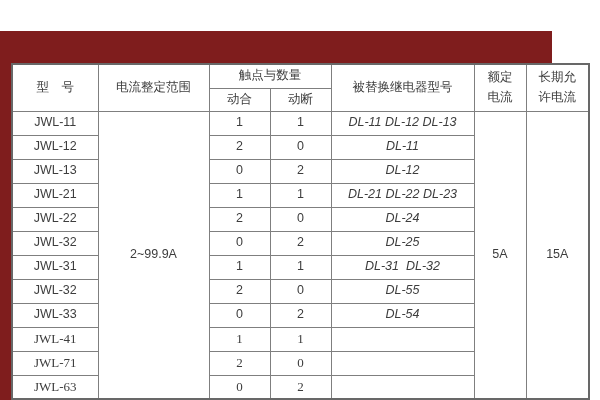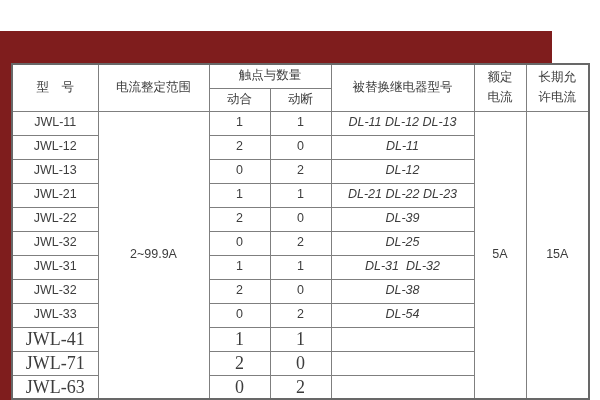--- a/index.html
+++ b/index.html
@@ -38,21 +38,21 @@
     font-weight: normal;
     font-size: 12.5px;
     line-height: 1.25;
     overflow: hidden;
   }
   tr.hdr1 { height: 24px; }
   tr.hdr2 { height: 23px; }
   tr.data-row { height: 24px; padding-left: 36px; }
   .two-line span { display: block; line-height: 1.55; text-align: center; }
   td.replaced-cell { white-space: pre-wrap; font-style: italic; }
-  tr.serif td { font-family: "Liberation Serif", serif; font-size: 18px; }
+  tr.serif td { font-family: "Liberation Serif", serif; font-size: 13px; }
 </style>
 </head>
 <body>
 
 <div class="canvas">
   <table class="spec">
     <colgroup>
       <col style="width:86px">
       <col style="width:111px">
       <col style="width:61px">
@@ -105,39 +105,39 @@
     <tr class="data-row">
       <td>JWL-21</td>
       <td>1</td>
       <td>1</td>
       <td class="replaced-cell">DL-21 DL-22 DL-23</td>
     </tr>
     <tr class="data-row">
       <td>JWL-22</td>
       <td>2</td>
       <td>0</td>
-      <td class="replaced-cell">DL-39</td>
+      <td class="replaced-cell">DL-24</td>
     </tr>
     <tr class="data-row">
       <td>JWL-32</td>
       <td>0</td>
       <td>2</td>
       <td class="replaced-cell">DL-25</td>
     </tr>
     <tr class="data-row">
       <td>JWL-31</td>
       <td>1</td>
       <td>1</td>
       <td class="replaced-cell">DL-31  DL-32</td>
     </tr>
     <tr class="data-row">
       <td>JWL-32</td>
       <td>2</td>
       <td>0</td>
-      <td class="replaced-cell">DL-38</td>
+      <td class="replaced-cell">DL-55</td>
     </tr>
     <tr class="data-row">
       <td>JWL-33</td>
       <td>0</td>
       <td>2</td>
       <td class="replaced-cell">DL-54</td>
     </tr>
     <tr class="data-row serif">
       <td>JWL-41</td>
       <td>1</td>

